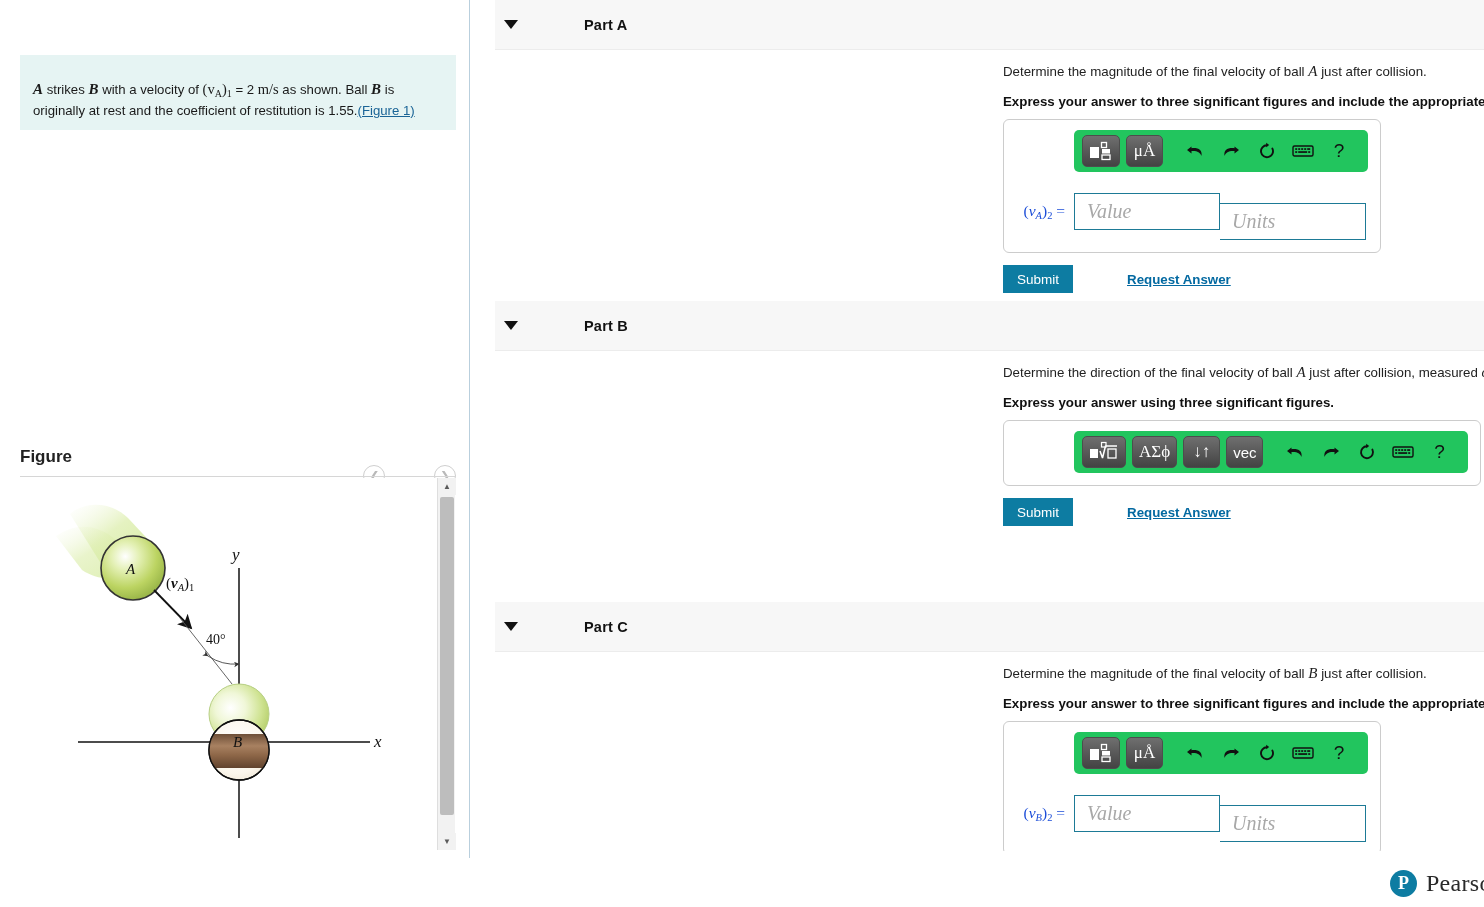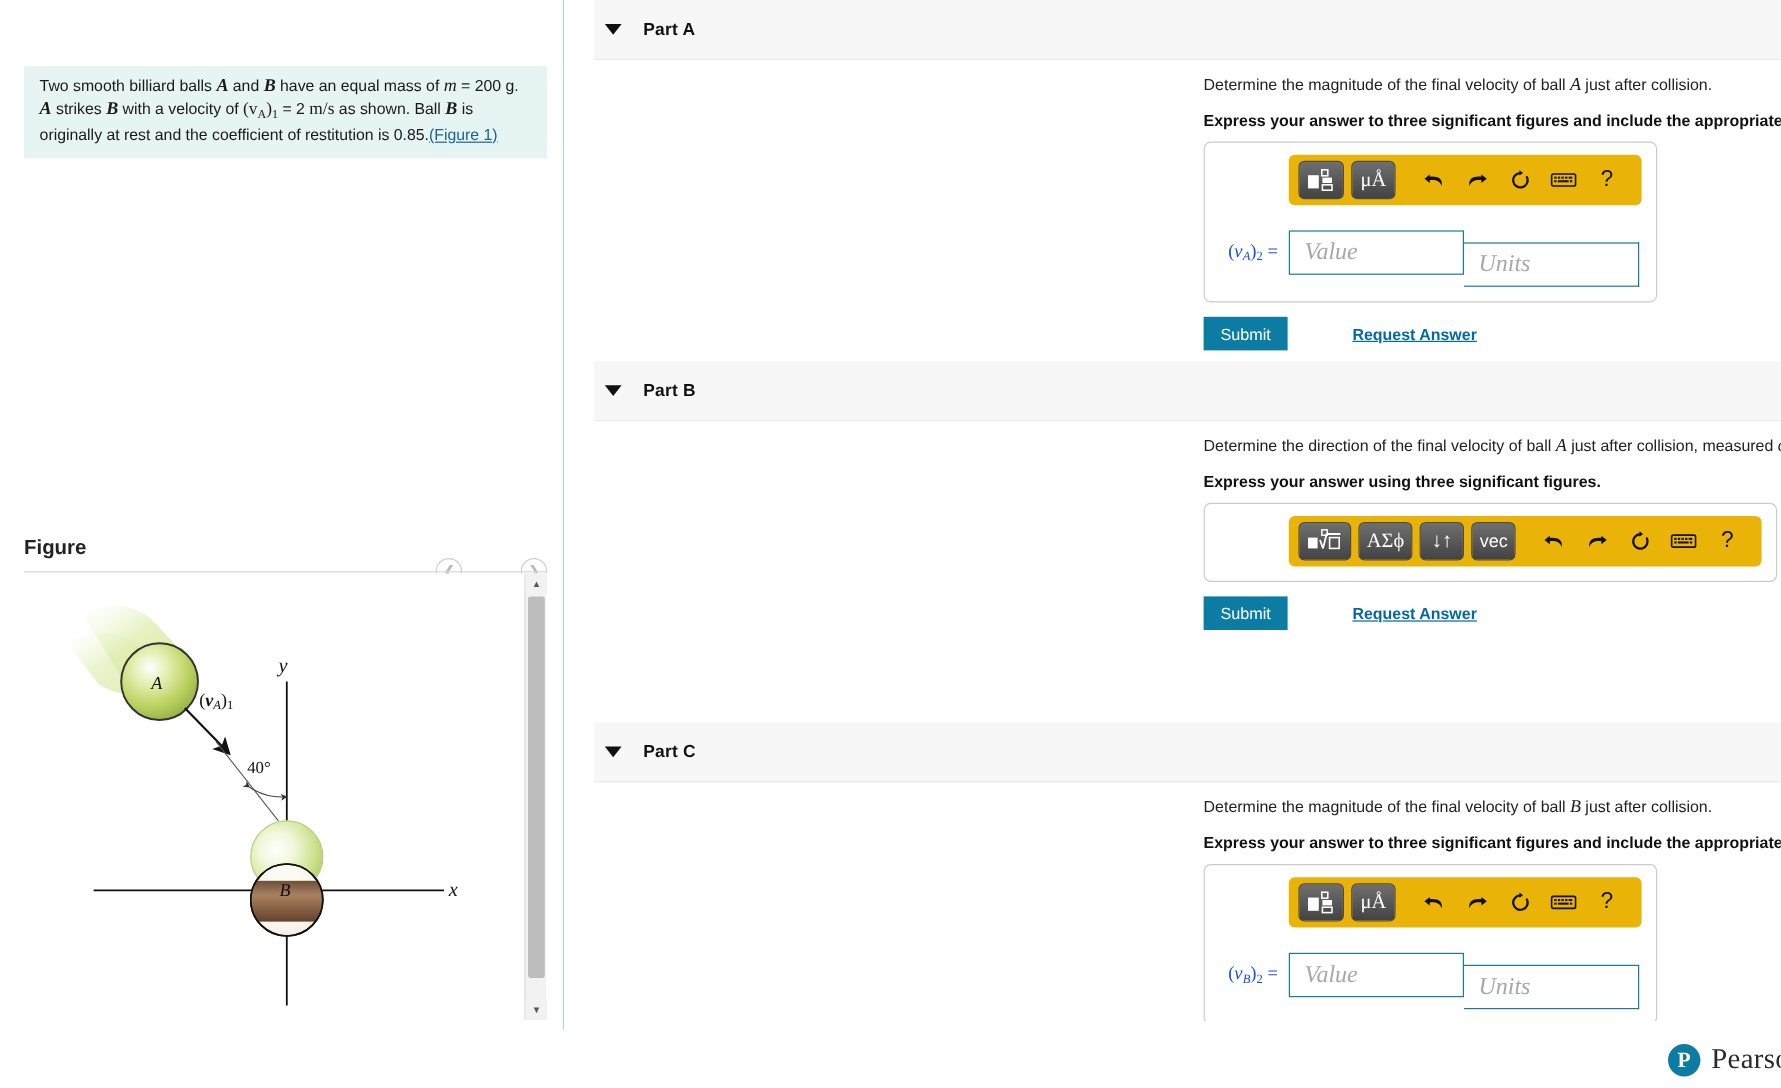--- a/index.html
+++ b/index.html
@@ -83,37 +83,37 @@
   .part-header {
     position: absolute; left: 25px; width: 1014px; height: 50px;
     background: #f7f7f7; border-bottom: 1px solid #ececec;
     display: flex; align-items: center;
   }
   .part-caret {
     width: 0; height: 0; margin-left: 9px; margin-right: 18px;
     border-left: 7px solid transparent; border-right: 7px solid transparent;
     border-top: 9px solid #111;
   }
-  .part-title { font-size: 14.5px; font-weight: bold; color: #111; letter-spacing: .2px; }
+  .part-title { font-size: 14.5px; font-weight: bold; color: #111; letter-spacing: .2px; margin-left: 48px; }
 
   .part-body { position: absolute; left: 533px; width: 700px; }
   .prompt {
     font-size: 13.3px; color: #222; line-height: 18px; margin-bottom: 13px; white-space: nowrap;
   }
   .prompt .ser { font-family: "Liberation Serif", serif; font-style: italic; font-size: 15px; }
   .prompt em { font-style: italic; }
   .prompt-bold { font-size: 13.3px; font-weight: bold; color: #111; margin-bottom: 10px; white-space: nowrap; }
 
   
   .answer-box {
     border: 1px solid #cccccc; border-radius: 6px; background: #fff;
     padding: 10px 12px 12px 12px; display: inline-block;
   }
   .mq-toolbar {
-    background: #eab308; border-radius: 5px;
+    background: #22c55e; border-radius: 5px;
     padding: 5px 14px 5px 8px; display: flex; align-items: center; gap: 6px;
     margin-left: 58px; width: fit-content;
   }
   .mq-btn {
     height: 32px; min-width: 37px; padding: 0 6px;
     border-radius: 5px; border: 1px solid #4d4d4d;
     background: linear-gradient(#8a8a8a, #5d5d5d);
     color: #fff; display: flex; align-items: center; justify-content: center;
     font-family: "Liberation Serif", serif; font-size: 17px;
   }
@@ -178,25 +178,24 @@
   }
 </style>
 </head>
 <body>
 
 <div id="page">
 
   <div id="left-panel">
 
     <div id="problem-statement">
-      <span><span>Two smooth billiard balls </span><span class="bold-math">A</span><span> and </span><span class="bold-math">B</span><span> have an equal mass of </span><span class="ser">m</span><span> = 200 g.</span></span>
       <br>
       <span><span class="bold-math">A</span><span> strikes </span><span class="bold-math">B</span><span> with a velocity of </span><span class="serup"><span class="serup">(v</span><span class="ser"></span><span class="sub ser">A</span><span>)</span><span class="sub">1</span></span><span> = 2 </span><span class="serup">m/s</span><span> as shown. Ball </span><span class="bold-math">B</span><span> is</span></span>
       <br>
-      <span>originally at rest and the coefficient of restitution is 0.85.</span><a href="#">(Figure 1)</a>
+      <span>originally at rest and the coefficient of restitution is 1.55.</span><a href="#">(Figure 1)</a>
     </div>
 
     <div id="figure-header">
       <div id="figure-title">Figure</div>
       <div id="figure-nav">
         <div class="nav-circle">❮</div>
         <div id="figure-count">1 of 1</div>
         <div class="nav-circle">❯</div>
       </div>
     </div>

